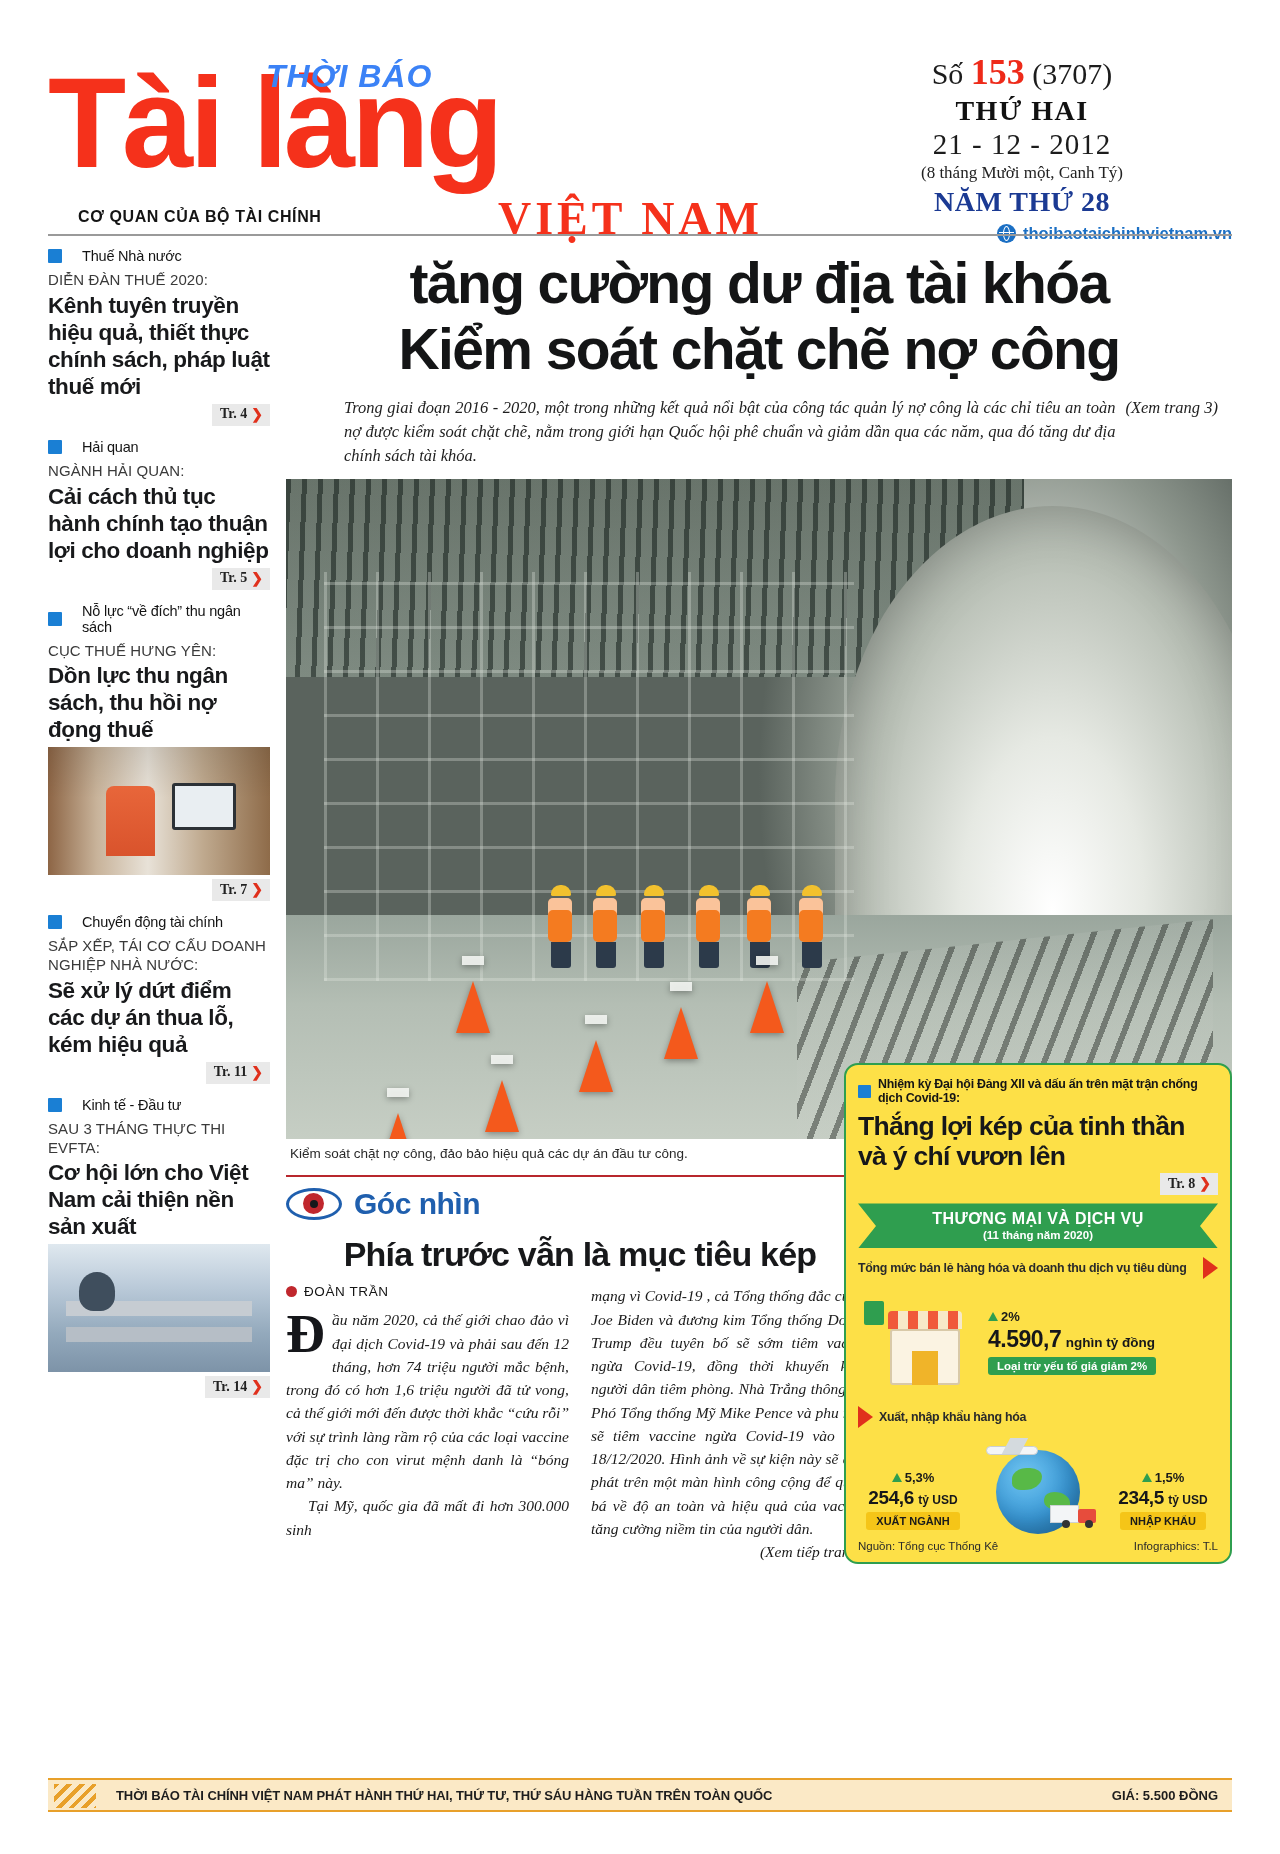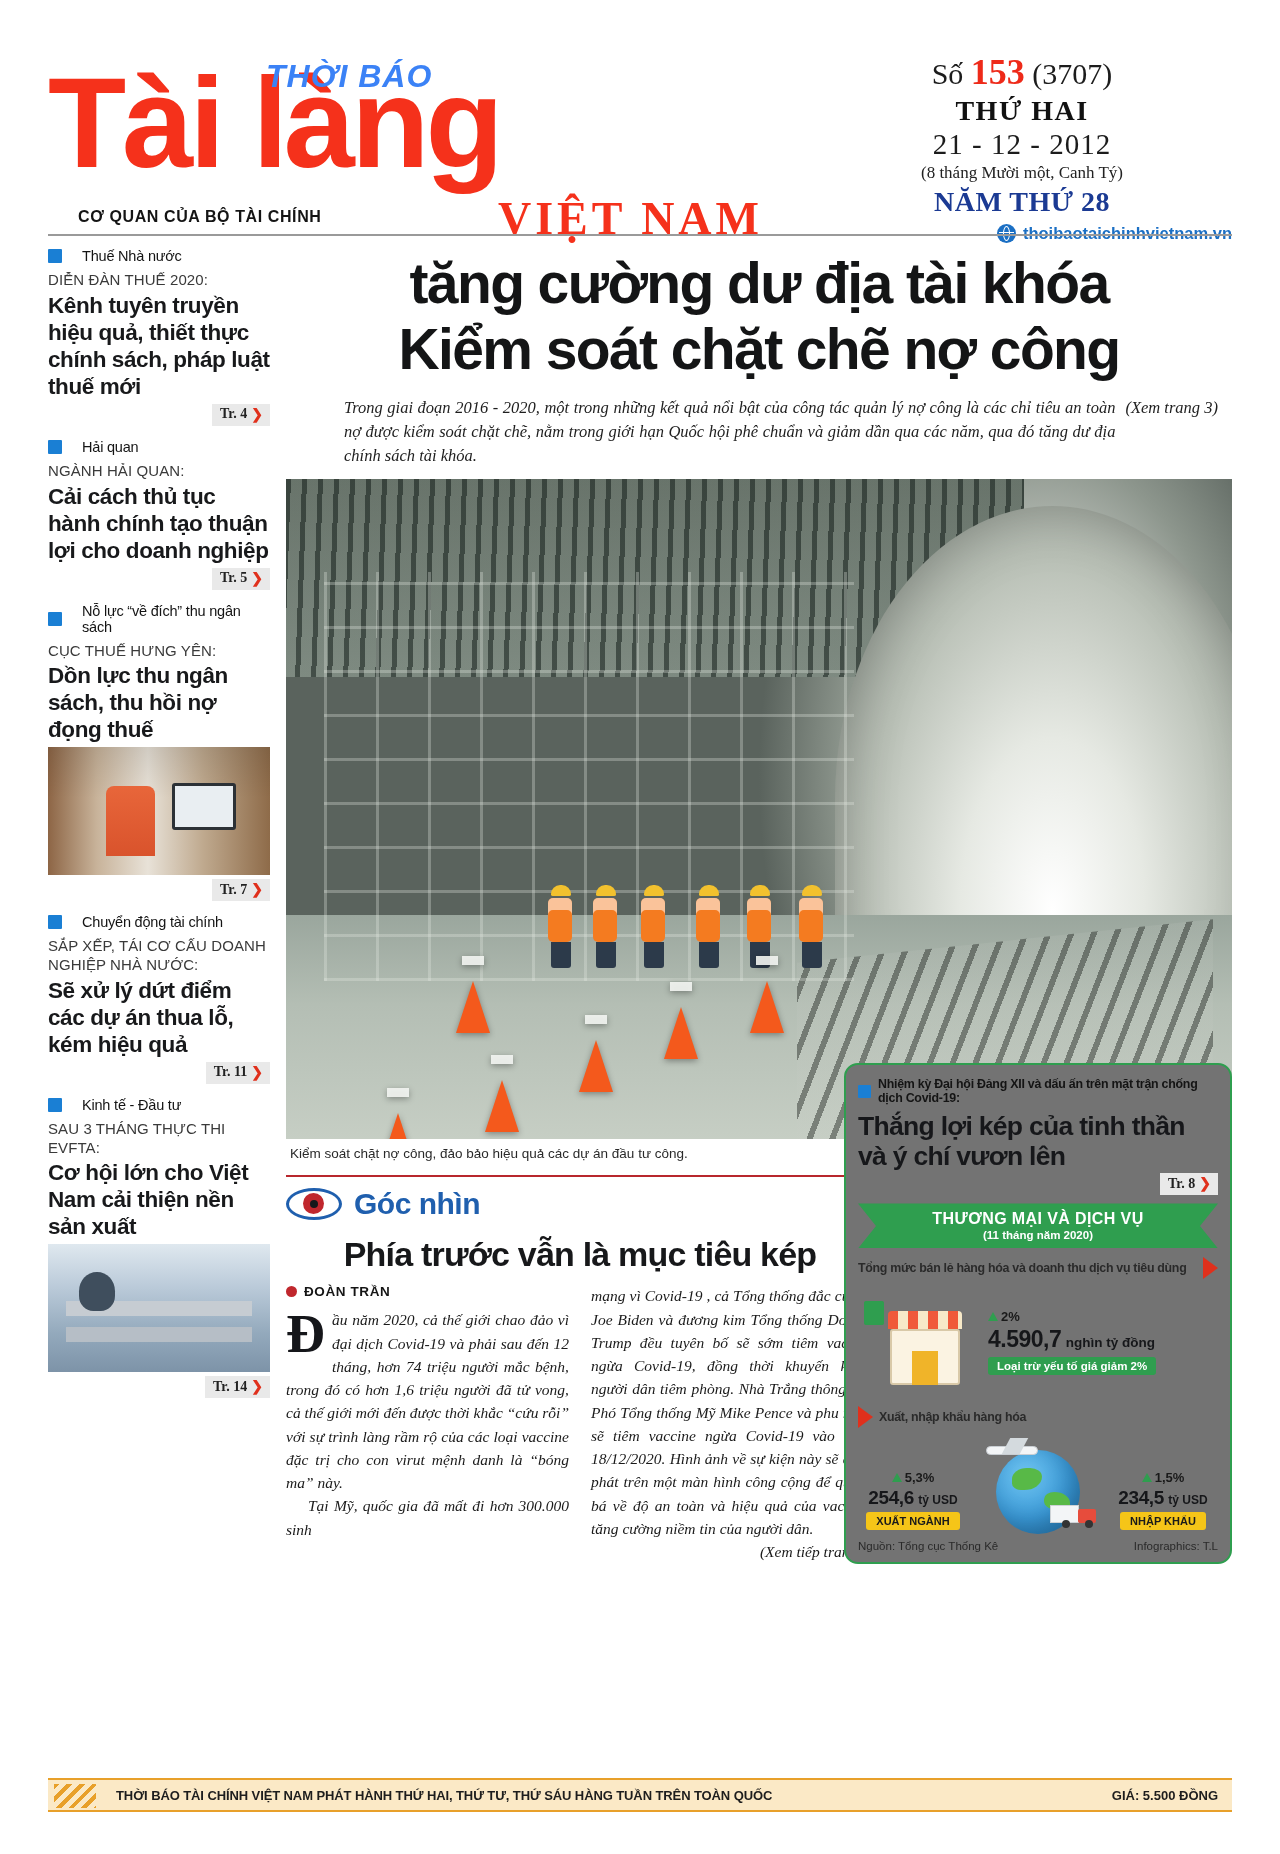--- a/index.html
+++ b/index.html
@@ -253,39 +253,39 @@
   }
   .gn-head {
     font-size: 34px; font-weight: 700; text-align:center;
     letter-spacing:-0.8px; color:#17181a; margin: 14px 0 10px 0;
   }
   .gn-body { display:flex; gap: 22px; }
   .gn-col { flex:1 1 0; }
   .byline { display:flex; align-items:center; gap:7px; margin-bottom: 9px; }
   .byline .dot { width:11px; height:11px; border-radius:50%; background:#c0272d; }
   .byline .nm {
-    font-size: 13.5px; font-weight:700; letter-spacing:0.6px; color:#151515;
+    font-size: 13.5px; font-weight:400; letter-spacing:0.6px; color:#151515;
   }
   .gn-p {
     font-family: "Liberation Serif", serif;
     font-style: italic; font-size: 15.5px; line-height: 1.5;
     text-align: justify; color:#1a1a1a;
   }
   .gn-p.indent { text-indent: 22px; }
   .dropcap {
     float:left; font-family:"Liberation Serif", serif; font-weight:700;
     font-size: 54px; line-height: .82; padding: 4px 7px 0 0; color:#15161a;
     font-style: normal;
   }
   .xem-tiep { text-align:right; font-weight:400; }
 
   
   .info-box {
     position: absolute; right: 48px; top: 1063px; width: 388px;
-    border: 2px solid #2f9e4f; border-radius: 14px; background:#737373;
+    border: 2px solid #2f9e4f; border-radius: 14px; background:#fde047;
     padding: 12px 12px 10px 12px; overflow:hidden;
   }
   .info-rub { display:flex; align-items:center; gap:7px; margin-bottom: 6px; }
   .info-rub .sq { width: 13px; height: 13px; background:#1a7fd4; border-radius:1px; flex:0 0 auto;}
   .info-rub .t { font-size: 12.4px; font-weight:700; color:#141414; letter-spacing:-0.25px; }
   .info-head {
     font-size: 26.5px; font-weight: 700; line-height: 1.14;
     letter-spacing:-0.7px; color:#16171a;
   }
   .info-tr { display:flex; justify-content:flex-end; margin-top:2px; }

